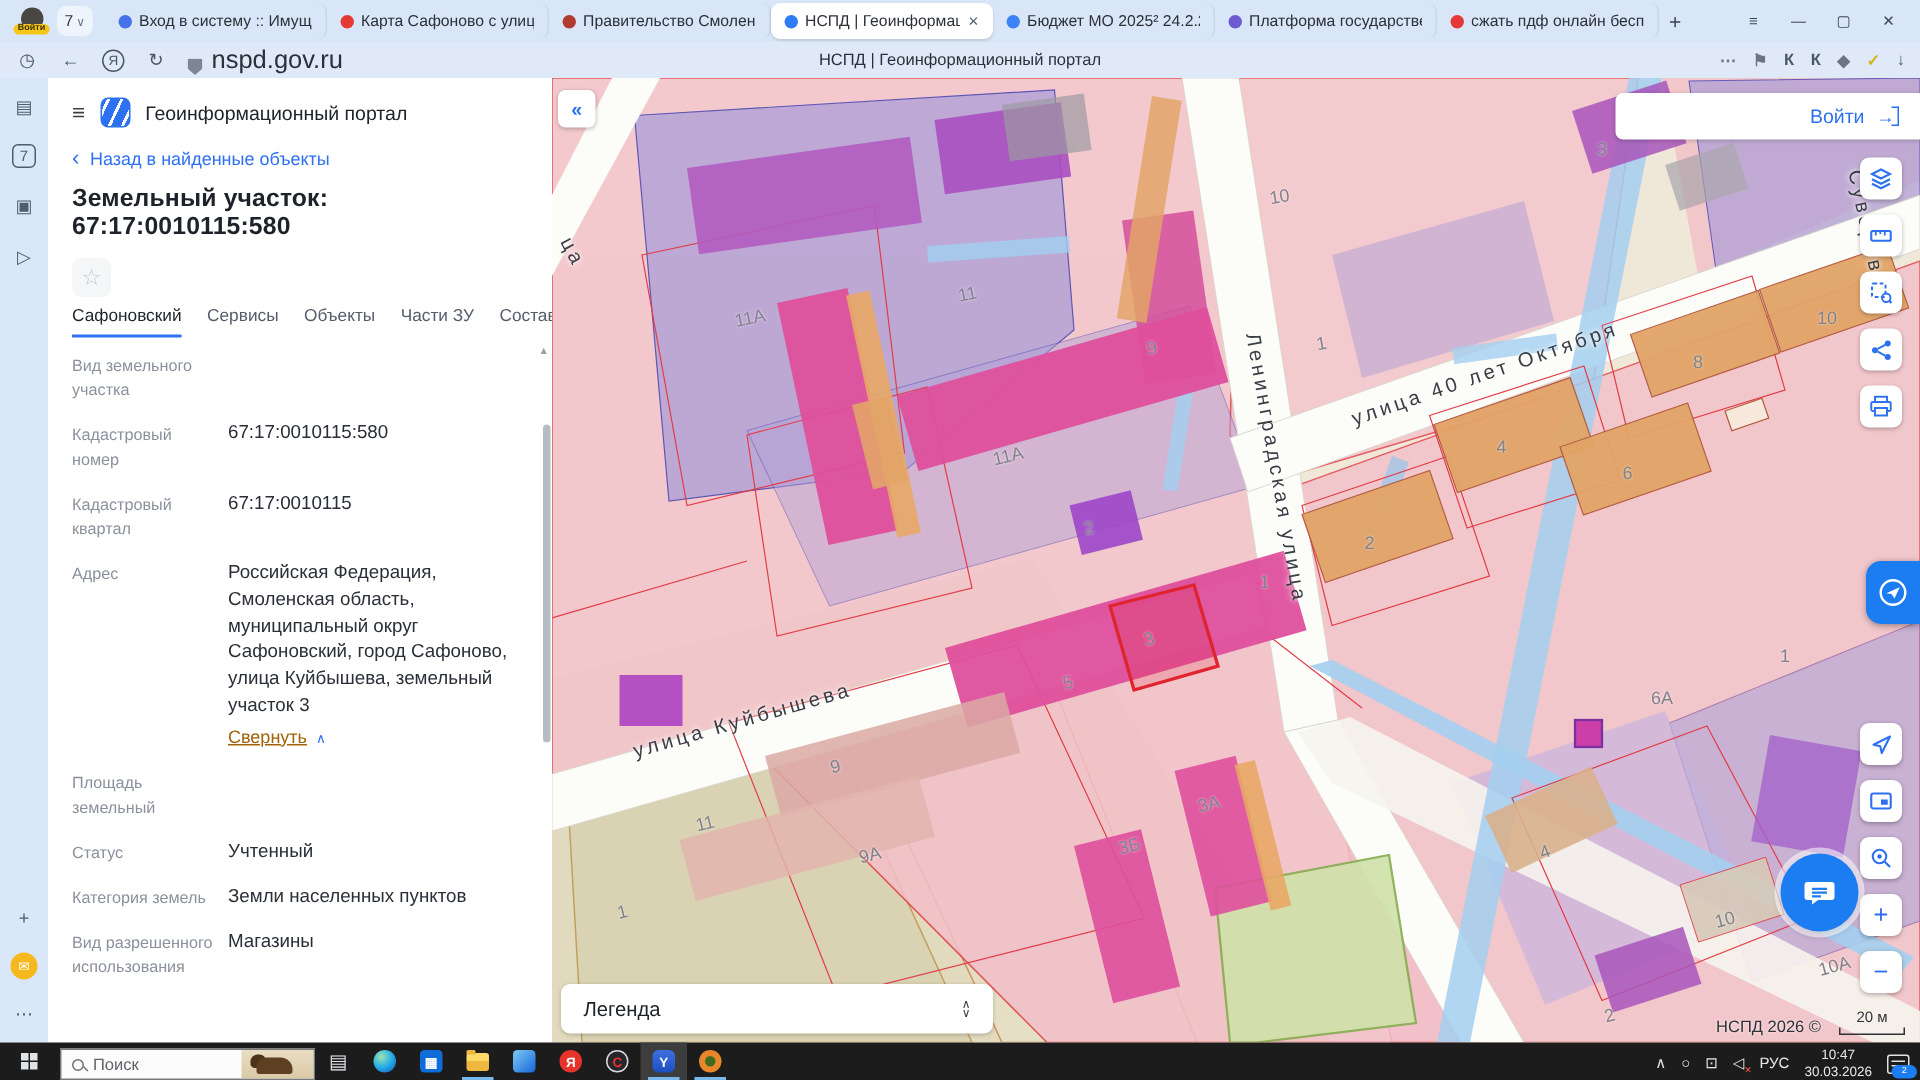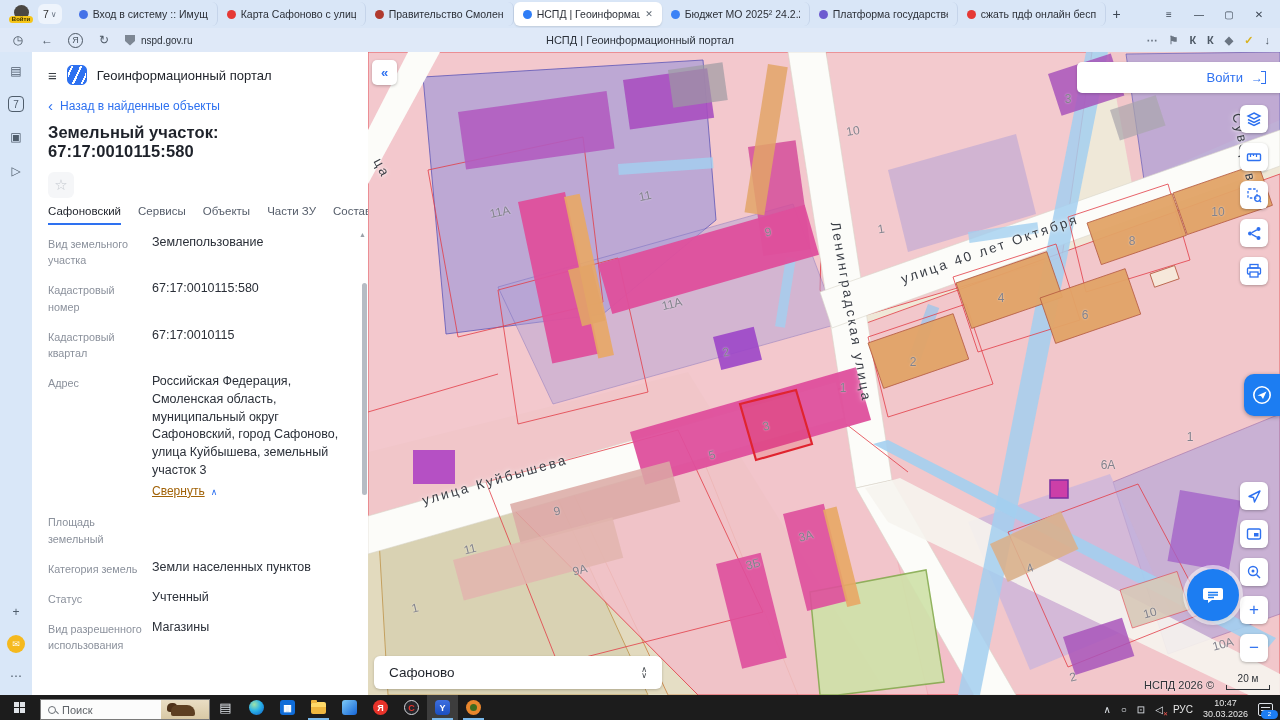--- a/index.html
+++ b/index.html
@@ -20,21 +20,21 @@
   .tab .fav{width:9px;height:9px;border-radius:50%;flex:0 0 9px}
   .tab .ttl{white-space:nowrap;overflow:hidden;flex:1}
   .tab .tclose{display:none;color:#5b6570;font-size:9px}
   .tab.active .tclose{display:block}
   .newtab{width:22px;height:22px;display:flex;align-items:center;justify-content:center;font-size:14px;color:#3c4653}
   .winctrls{margin-left:auto;display:flex;align-items:center;gap:4px;padding-right:8px}
   .winctrl{width:26px;height:20px;display:flex;align-items:center;justify-content:center;font-size:10px;color:#3c4653}
   .addrrow{height:24px;display:flex;align-items:center;padding:0 10px;gap:13px;position:relative;background:#dfe9f8}
   .navic{color:#4d5865;font-size:12px;display:flex;align-items:center;justify-content:center;width:16px}
   .navic.ya{width:15px;height:15px;border:1.2px solid #4d5865;border-radius:50%;font-size:9px}
-  .urlbox{display:flex;align-items:flex-end;gap:6px;font-size:10px;color:#2b313a}
+  .urlbox{display:flex;align-items:flex-end;gap:6px;font-size:17px;color:#2b313a}
   .siteshield{width:10px;height:11px;background:#7d8794;clip-path:polygon(0 0,100% 0,100% 60%,50% 100%,0 60%)}
   .pagetitle{position:absolute;left:0;right:0;text-align:center;font-size:11px;color:#2b313a;pointer-events:none}
   .addr-right{margin-left:auto;display:flex;align-items:center;gap:11px;z-index:2}
   .extic{color:#4d5865;font-size:11px;font-weight:700;position:relative}
   .extic.dim{color:#6b7583}
   .extic.gold{color:#d9b220}
 
   
   .workarea{position:absolute;top:52px;left:0;width:1280px;height:643px;display:flex}
   .strip{width:32px;background:#d9e7f8;display:flex;flex-direction:column;align-items:center;padding:10px 0;gap:16px;color:#4f5d6c;font-size:12px}
@@ -255,24 +255,20 @@
             <div class="ptab">Состав</div>
           </div>
         <div class="ptabs-more">›</div>
       </div>
       <div class="fields">
         <span class="scrollup">▲</span>
         <div>
 
         <div class="frow">
               <div class="flabel">Вид земельного участка</div>
-              <div class="fval">
-                <span>Землепользование</span><br>
-                
-              </div>
             </div>
             <div class="frow">
               <div class="flabel">Кадастровый номер</div>
               <div class="fval">
                 <span>67:17:0010115:580</span><br>
                 
               </div>
             </div>
             <div class="frow">
               <div class="flabel">Кадастровый квартал</div>
@@ -285,30 +281,30 @@
               <div class="flabel">Адрес</div>
               <div class="fval">
                 <span>Российская Федерация, Смоленская область, муниципальный округ Сафоновский, город Сафоново, улица Куйбышева, земельный участок 3</span><br>
                 <a class="flink">Свернуть</a><span class="flink-ar">∧</span>
               </div>
             </div>
             <div class="frow">
               <div class="flabel">Площадь земельный</div>
             </div>
             <div class="frow">
+              <div class="flabel">Статус</div>
+              <div class="fval">
+                <span>Учтенный</span><br>
+                
+              </div>
+            </div>
+            <div class="frow">
               <div class="flabel">Категория земель</div>
               <div class="fval">
                 <span>Земли населенных пунктов</span><br>
-                
-              </div>
-            </div>
-            <div class="frow">
-              <div class="flabel">Статус</div>
-              <div class="fval">
-                <span>Учтенный</span><br>
                 
               </div>
             </div>
             <div class="frow">
               <div class="flabel">Вид разрешенного использования</div>
               <div class="fval">
                 <span>Магазины</span><br>
                 
               </div>
             </div>
@@ -507,21 +503,21 @@
         </div>
 
       <div class="chatbtn">
         <svg width="26" height="26" viewBox="0 0 26 26">
             <path d="M5 6h16a2 2 0 0 1 2 2v8a2 2 0 0 1-2 2H12l-4 3v-3H5a2 2 0 0 1-2-2V8a2 2 0 0 1 2-2Z" fill="#fff"></path>
             <path d="M8 10.5h10M8 13h10M8 15.5h6" stroke="#1c7df2" stroke-width="1.5"></path>
           </svg>
       </div>
 
       <div class="legend">
-        <span>Сафоново</span>
+        <span>Легенда</span>
         <span class="chevcol">
           <span>∧</span>
             <span>∨</span>
         </span>
       </div>
 
       <div class="attrib">НСПД 2026 ©</div>
       <div class="scalebox">
         <span>20 м</span>
         <div class="scalebar"></div>

